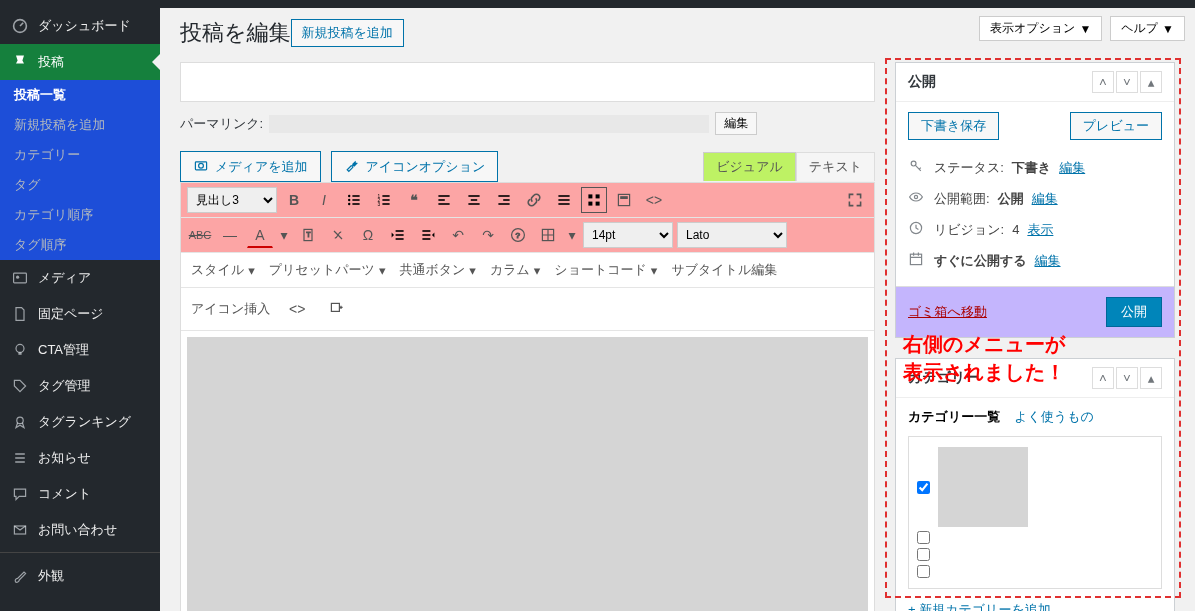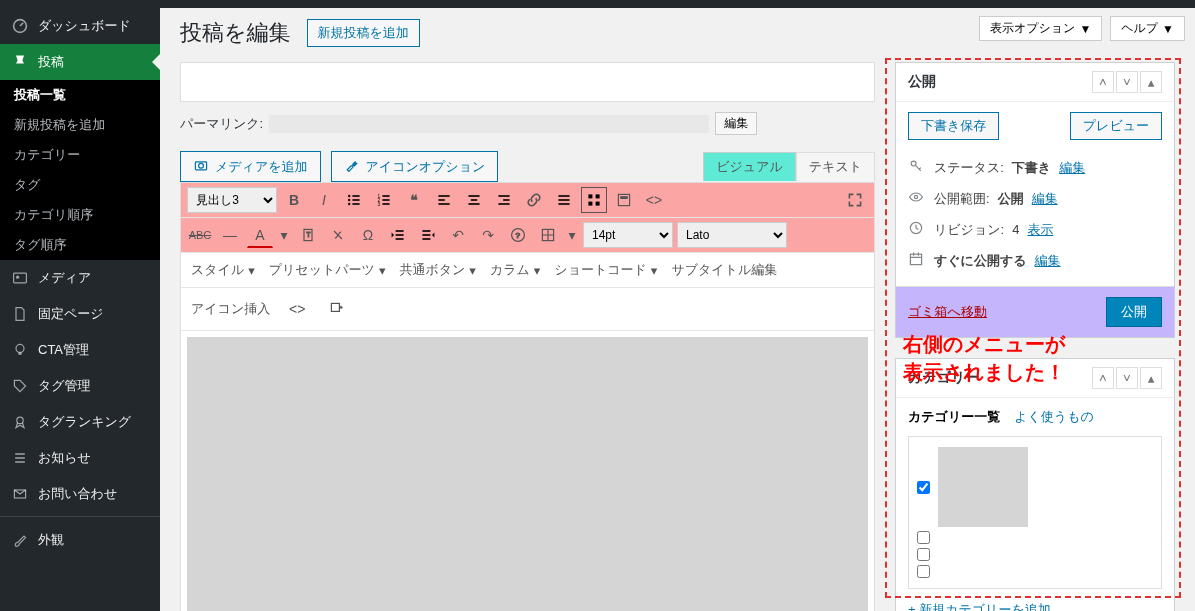--- a/index.html
+++ b/index.html
@@ -5,41 +5,41 @@
 * { box-sizing: border-box; margin: 0; padding: 0; }
 body { font-family: -apple-system, BlinkMacSystemFont, "Segoe UI", sans-serif; background: #f1f1f1; font-size: 13px; color: #32373c; width: 1195px; height: 611px; overflow: hidden; }
 .topbar { height: 8px; background: #23282d; }
 .layout { display: flex; height: 609px; }
 .sidebar { width: 160px; background: #23282d; color: #eee; flex-shrink: 0; }
 .sidebar-item { padding: 8px 10px; display: flex; align-items: center; gap: 8px; color: #eee; cursor: pointer; }
 .sidebar-item .icon { width: 20px; height: 20px; color: rgba(240,245,250,0.6); display: flex; align-items: center; justify-content: center; }
 .sidebar-item.current { background: #15803d; color: #fff; position: relative; }
 .sidebar-item.current::after { content: ''; position: absolute; right: 0; top: 50%; transform: translateY(-50%); border: 8px solid transparent; border-right-color: #f1f1f1; }
 .sidebar-item.current .icon { color: #fff; }
-.submenu { background: #000000; }
+.submenu { background: #1d4ed8; }
 .submenu-item { padding: 6px 12px 6px 14px; color: #b4b9be; cursor: pointer; font-size: 13px; }
 .submenu-item.active { color: #fff; font-weight: 600; }
 .main { flex: 1; padding: 10px 20px 0 20px; position: relative; overflow: hidden; }
 .top-buttons { position: absolute; top: 8px; right: 10px; display: flex; gap: 8px; }
 .screen-btn { background: #fff; border: 1px solid #ccc; padding: 3px 10px; font-size: 12px; cursor: pointer; display: flex; align-items: center; gap: 4px; }
-.header-row { display: flex; align-items: center; gap: 16px; margin-bottom: 14px; }
+.header-row { display: flex; align-items: center; gap: 0; margin-bottom: 14px; }
 .page-title { font-size: 22px; font-weight: 400; color: #23282d; }
 .add-new { border: 1px solid #0073aa; color: #0073aa; background: #f7f7f7; padding: 4px 10px; font-size: 13px; cursor: pointer; }
 .cols { display: flex; gap: 20px; }
 .left-col { flex: 1; min-width: 0; }
 .right-col { width: 280px; flex-shrink: 0; position: relative; }
 .title-input { width: 100%; padding: 8px 10px; font-size: 16px; border: 1px solid #ddd; background: #fff; height: 40px; }
 .permalink { display: flex; align-items: center; gap: 6px; margin-top: 10px; font-size: 13px; }
 .permalink-url { background: #e8e8e8; display: inline-block; height: 18px; width: 440px; }
 .small-btn { border: 1px solid #ccc; background: #f7f7f7; padding: 2px 8px; font-size: 12px; cursor: pointer; }
 .media-row { display: flex; align-items: center; gap: 10px; margin-top: 16px; }
 .media-btn, .icon-opt-btn { border: 1px solid #0073aa; color: #0073aa; background: #f7f7f7; padding: 5px 12px; font-size: 13px; cursor: pointer; display: flex; align-items: center; gap: 6px; }
 .tabs { margin-left: auto; display: flex; }
 .tab { border: 1px solid #ddd; border-bottom: none; padding: 5px 12px; background: #f5f5f5; cursor: pointer; font-size: 13px; color: #555; }
-.tab.active { background: #5eead4; border-color:#ccc; }
+.tab.active { background: #bef264; border-color:#ccc; }
 .editor-wrap { border: 1px solid #ddd; background: #fff; margin-top: 0; }
 .toolbar-row { display: flex; align-items: center; gap: 4px; padding: 4px 6px; border-bottom: 1px solid #e5e5e5; background: #fca5a5; flex-wrap: wrap; }
 .tb-select { height: 26px; border: 1px solid #ccc; font-size: 12px; padding: 0 4px; min-width: 90px; }
 .tb-btn { width: 26px; height: 26px; border: 1px solid transparent; background: transparent; cursor: pointer; display: flex; align-items: center; justify-content: center; color: #555; font-size: 14px; }
 .tb-btn.boxed { border: 1px solid #555; }
 .toolbar-row2 { display: flex; align-items: center; gap: 14px; padding: 8px 10px; border-bottom: 1px solid #e5e5e5; background: #fff; flex-wrap: wrap; font-size: 13px; color: #555; }
 .dd { cursor: pointer; display: flex; align-items: center; gap: 4px; }
 .editor-body { height: 280px; background: #d5d5d5; margin: 6px; }
 .metabox { background: #fff; border: 1px solid #ccd0d4; margin-bottom: 20px; }
 .metabox-header { display: flex; align-items: center; padding: 8px 12px; border-bottom: 1px solid #eee; font-weight: 600; font-size: 14px; }
@@ -147,20 +147,28 @@
       <span class="icon">
           <svg viewBox="0 0 20 20" fill="currentColor">
             <path d="M4 5h12M4 10h12M4 15h12" stroke="currentColor" stroke-width="2"></path>
           </svg>
         </span>
       <span>お知らせ</span>
     </div>
     <div class="sidebar-item">
       <span class="icon">
           <svg viewBox="0 0 20 20" fill="currentColor">
+            <path d="M3 4h14v9H9l-4 4v-4H3z" fill="none" stroke="currentColor" stroke-width="1.5"></path>
+          </svg>
+        </span>
+      <span>コメント</span>
+    </div>
+    <div class="sidebar-item">
+      <span class="icon">
+          <svg viewBox="0 0 20 20" fill="currentColor">
             <rect x="3" y="5" width="14" height="10" fill="none" stroke="currentColor" stroke-width="1.5"></rect>
             <path d="M3 5l7 5 7-5" fill="none" stroke="currentColor" stroke-width="1.5"></path>
           </svg>
         </span>
       <span>お問い合わせ</span>
     </div>
     <div style="height:6px;border-top:1px solid #444;margin-top:4px"></div>
     <div class="sidebar-item">
       <span class="icon">
           <svg viewBox="0 0 20 20" fill="currentColor">

